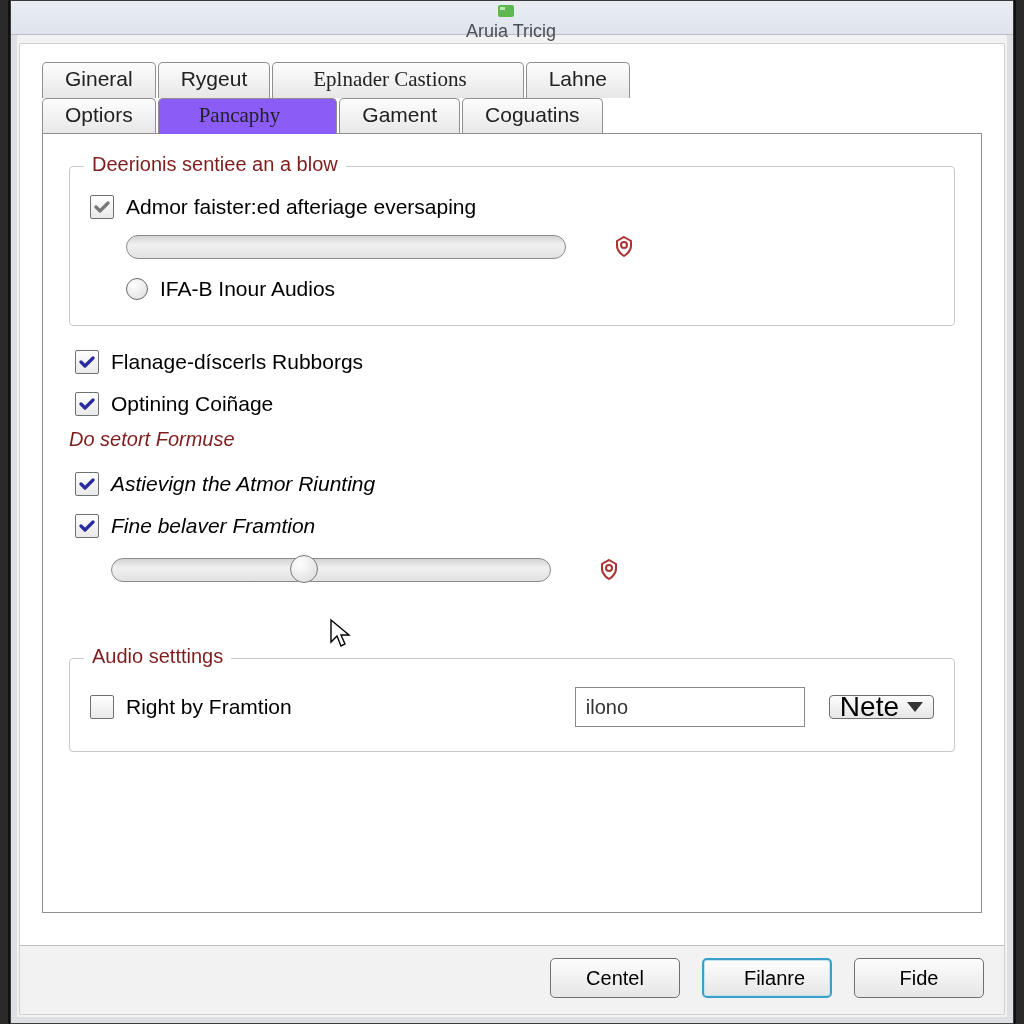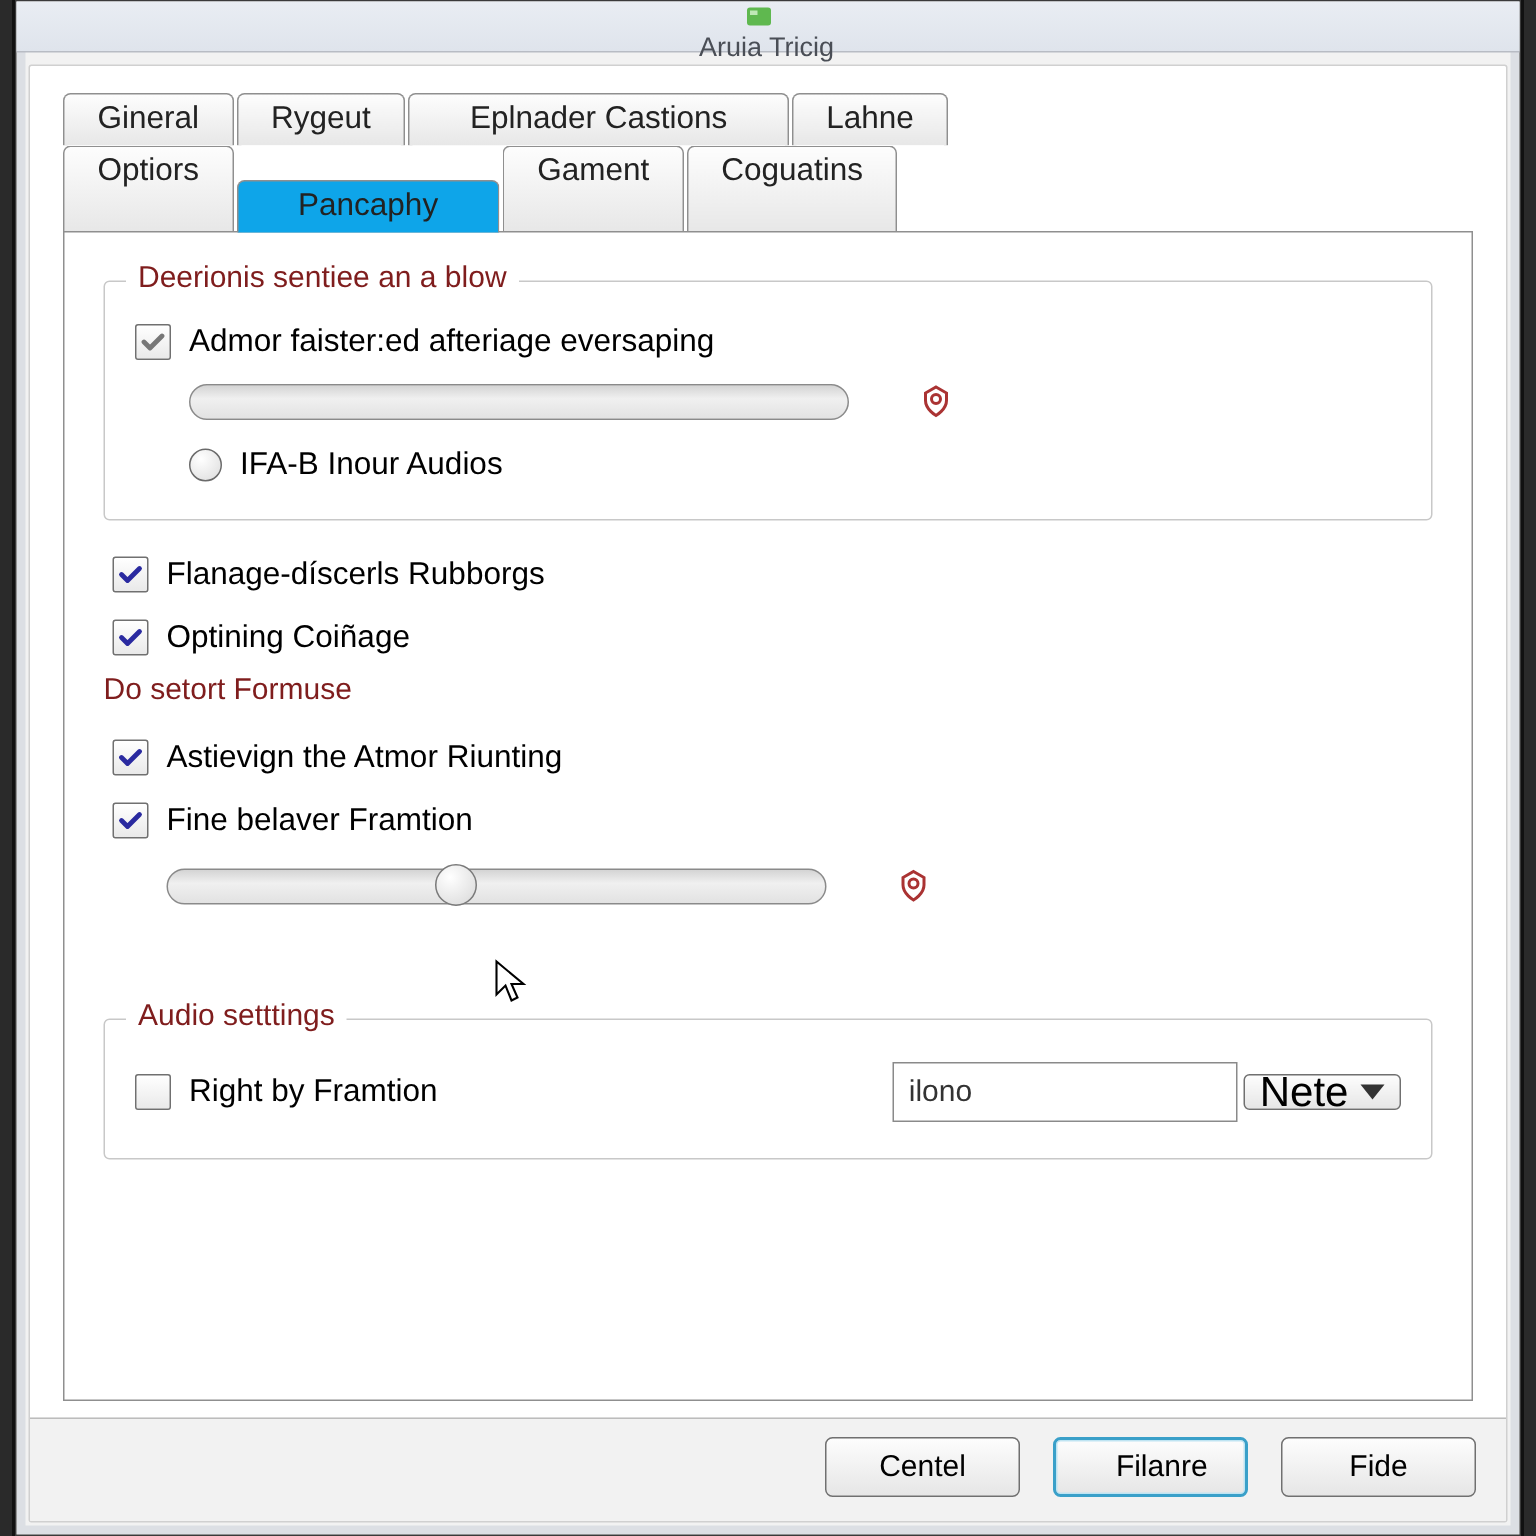--- a/index.html
+++ b/index.html
@@ -53,25 +53,24 @@
     background: linear-gradient(#fdfdfd, #e7e7e7);
     padding: 4px 22px 6px 22px;
     font-size: 21px;
     color: #222;
     border-top-left-radius: 5px;
     border-top-right-radius: 5px;
     margin-right: 2px;
     cursor: default;
     position: relative;
   }
-  .tab.wide { padding-left: 40px; padding-right: 40px; }
+  .tab.wide { padding-left: 40px; padding-right: 56px; font-family: Liberation Serif, serif; }
   .tab.active {
-    background: #0ea5e9;
+    background: #8b5cf6;
     z-index: 2;
-    margin-top: 23px;
   }
   .tabpage {
     border: 1px solid #8f8f8f;
     border-top: 1px solid #8f8f8f;
     background: #fff;
     padding: 22px 26px 16px 26px;
     min-height: 780px;
     position: relative;
     margin-top: -1px;
   }
@@ -278,21 +277,21 @@
       </div>
       <div class="row" style="margin-left:6px; margin-top:18px; margin-bottom:26px;">
         <span class="chk">
           <svg class="mark" viewBox="0 0 16 12">
               <polyline points="2,6 6,10 14,2"></polyline>
             </svg>
         </span>
         <span class="label">Optining Coiñage</span>
       </div>
 
-      <div class="groupbox" style="border:none; padding-left:6px; padding-right:6px; margin-bottom:40px;">
+      <div class="groupbox" style="border:none; padding-left:6px; padding-right:6px; margin-bottom:40px;font-style:italic;">
         <div class="legend" style="left:0; padding-left:0;">Do setort Formuse</div>
 
         <div class="row" style="margin-top:8px;">
           <span class="chk">
             <svg class="mark" viewBox="0 0 16 12">
                 <polyline points="2,6 6,10 14,2"></polyline>
               </svg>
           </span>
           <span class="label">Astievign the Atmor Riunting</span>
         </div>
@@ -326,21 +325,21 @@
       <div class="groupbox" style="margin-top:50px;">
         <div class="legend">Audio setttings</div>
 
         <div class="row" style="justify-content:space-between;">
           <div style="display:flex; align-items:center;">
             <span class="chk empty">
               
             </span>
             <span class="label">Right by Framtion</span>
           </div>
-          <div style="display:flex; align-items:center; gap:4px;">
+          <div style="display:flex; align-items:center; gap:24px;">
             <input class="textinput" style="width: 230px;" value="ilono">
             <div class="dd">
               <span>Nete</span>
               <span class="caret"></span>
             </div>
           </div>
         </div>
       </div>
 
     </div>

